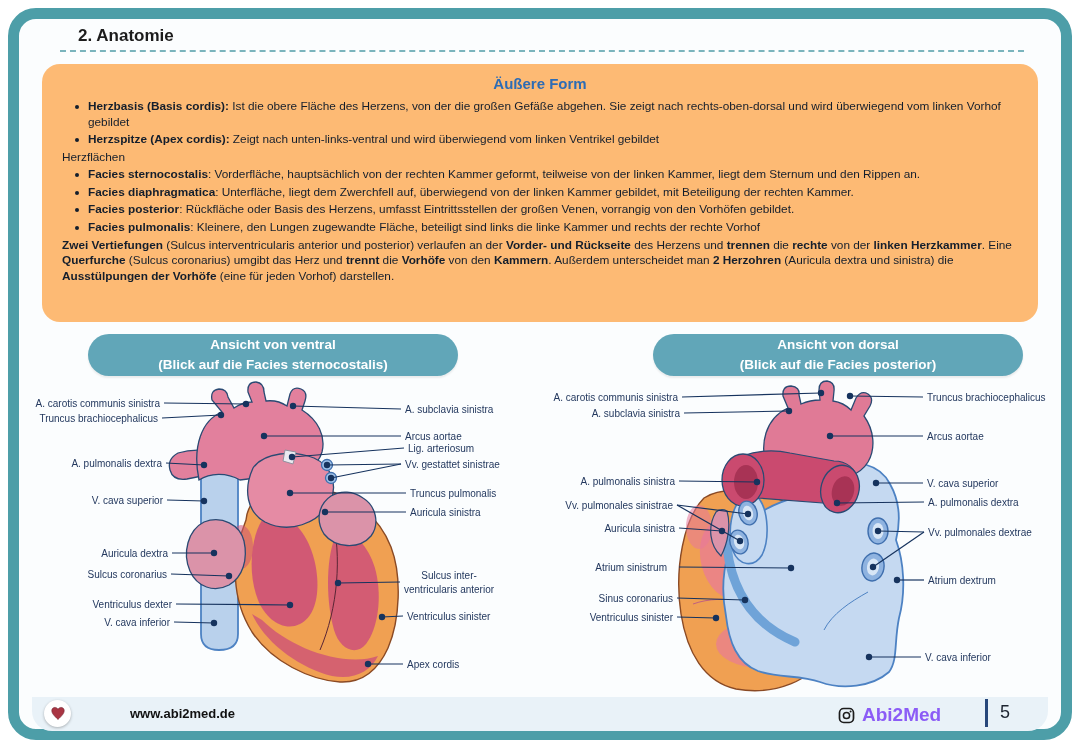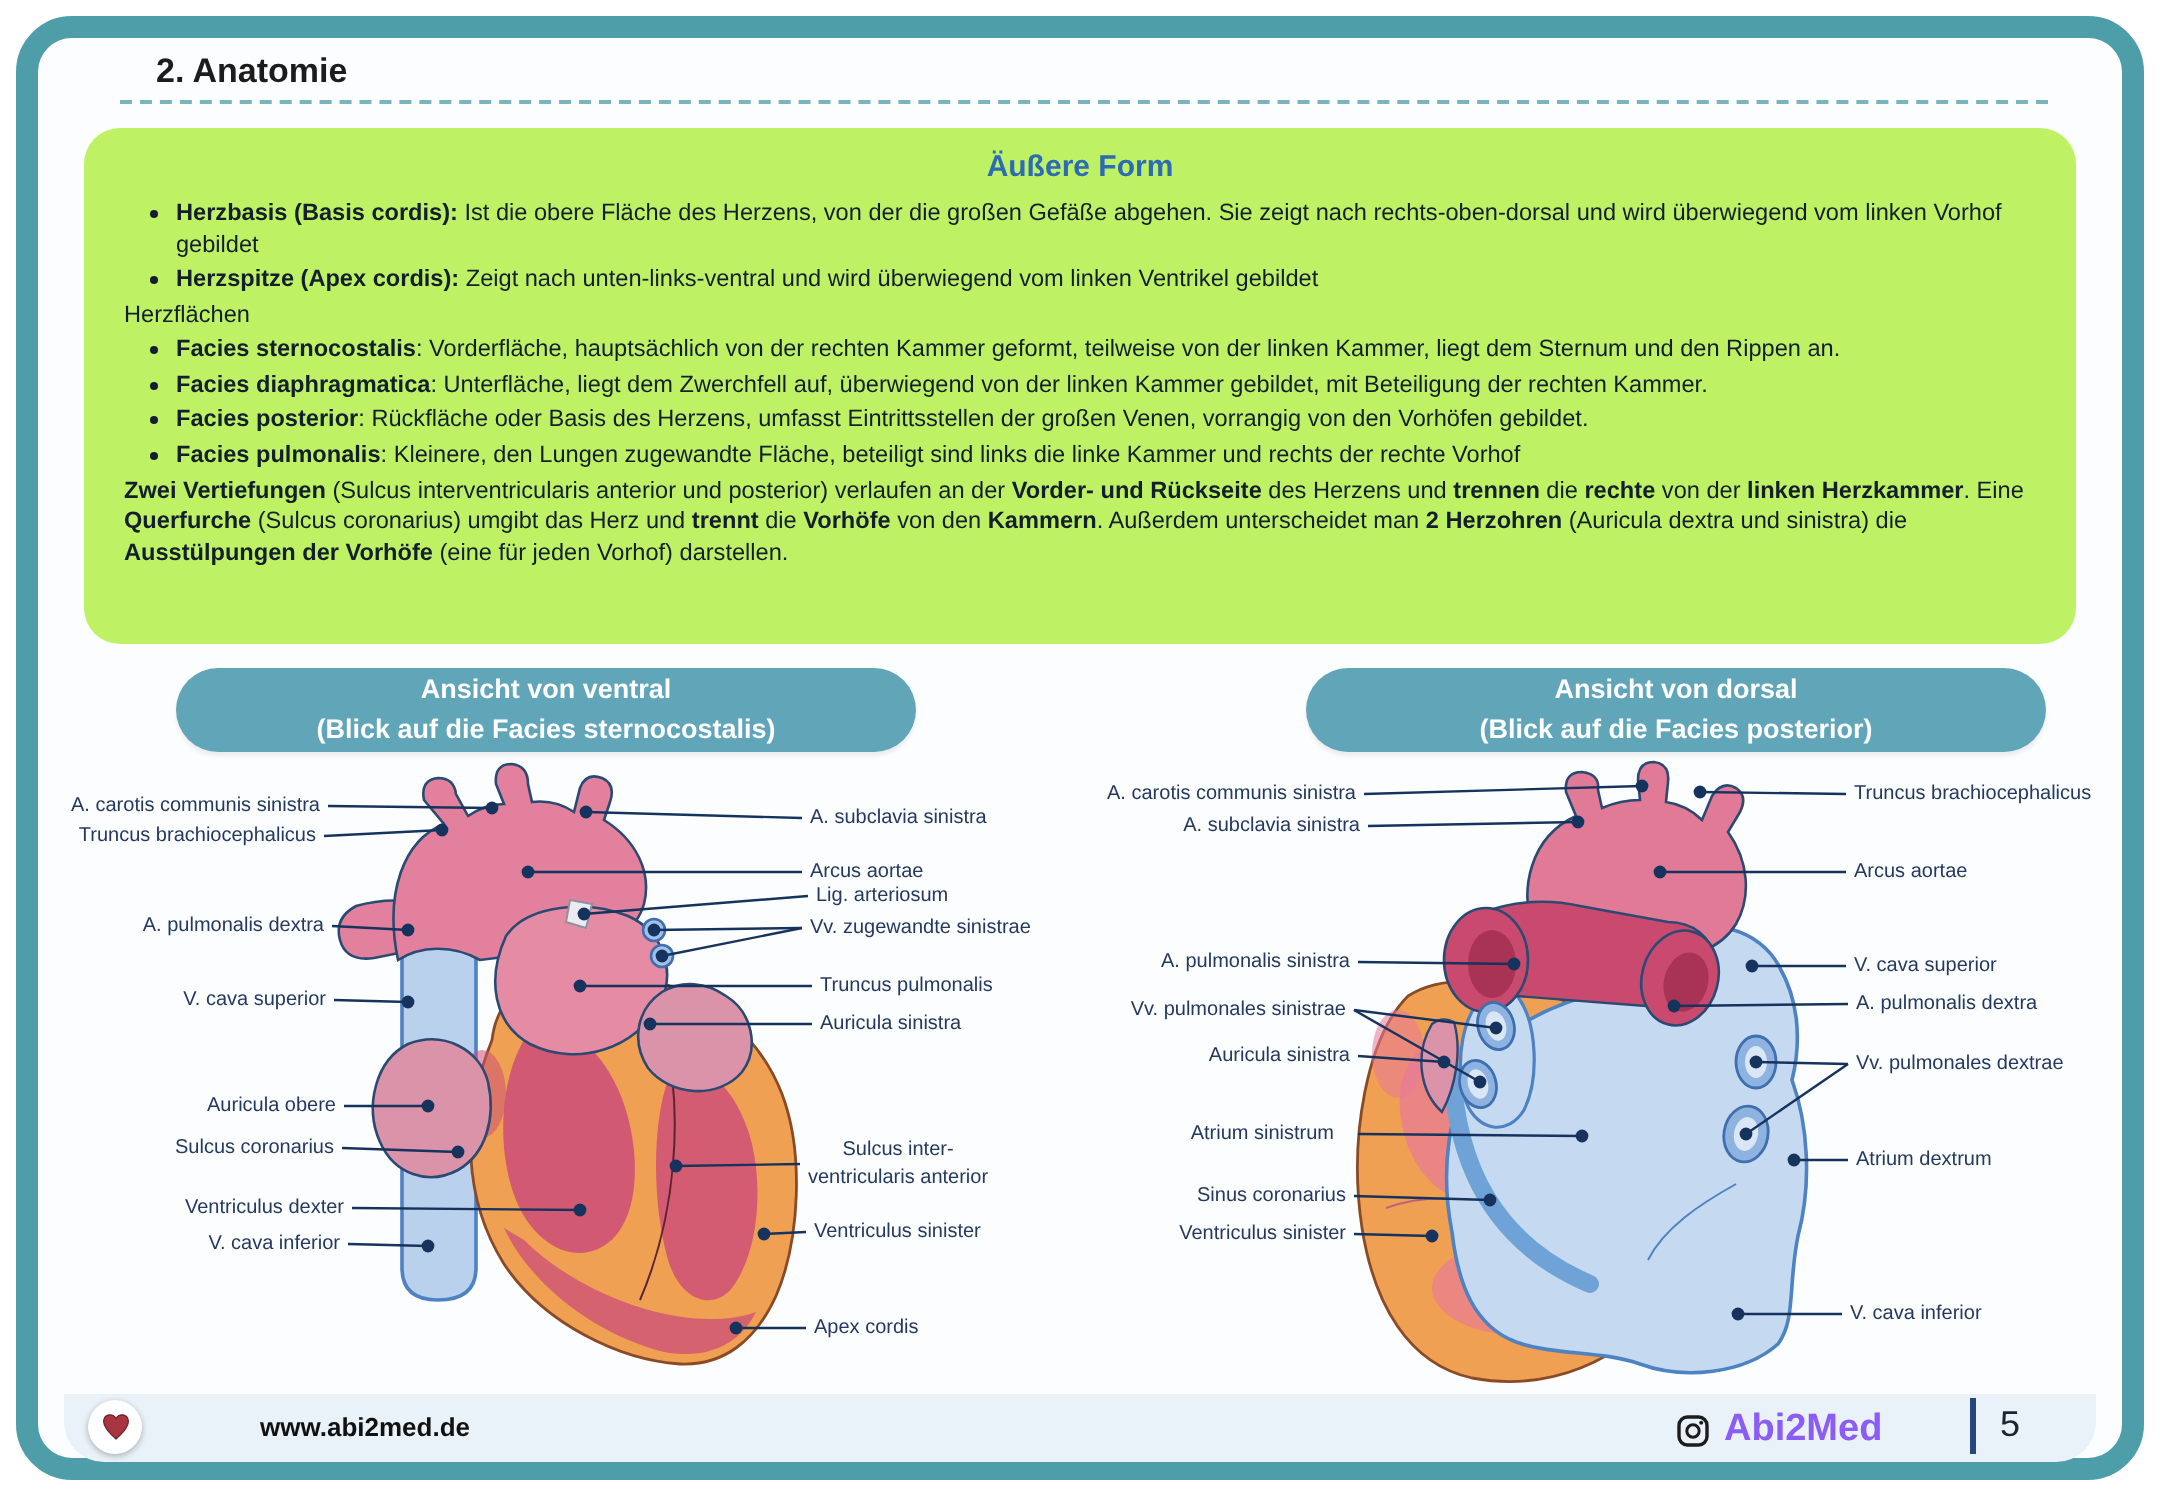--- a/index.html
+++ b/index.html
@@ -5,21 +5,21 @@
   html,body{margin:0;padding:0;background:#ffffff;}
   .page{position:relative;width:1080px;height:748px;background:#ffffff;overflow:hidden;
         font-family:"Liberation Sans",sans-serif;}
   
   .frame{position:absolute;left:8px;top:8px;right:8px;bottom:8px;
          border:11px solid #4d9ea8;border-radius:28px;background:#fbfdfe;}
   
   .section-title{position:absolute;left:78px;top:26px;font-size:17px;font-weight:bold;color:#1c1c1c;}
   .header-rule{position:absolute;left:60px;right:56px;top:50px;border-top:2px dashed #7ab4bd;}
   
-  .info-box{position:absolute;left:42px;top:64px;width:996px;height:258px;background:#bef264;
+  .info-box{position:absolute;left:42px;top:64px;width:996px;height:258px;background:#fdba74;
             border-radius:18px;padding:8px 20px 0;box-sizing:border-box;}
   .ib-title{text-align:center;color:#2d6cb5;font-weight:bold;font-size:15px;margin:3px 0 7px;}
   .ib-p,.ib-li{font-size:11.8px;line-height:1.32;color:#141e2c;margin:2px 0;}
   .ib-li{padding-left:26px;position:relative;}
   .bullet-dot{position:absolute;left:13px;top:6px;width:4px;height:4px;border-radius:50%;background:#141e2c;}
   b{font-weight:bold;}
   
   .banner{position:absolute;top:334px;width:370px;height:42px;background:#61a6b8;border-radius:21px;
           color:#ffffff;font-weight:bold;font-size:13.5px;line-height:1.45;text-align:center;
           display:flex;flex-direction:column;justify-content:center;box-shadow:0 2px 2px rgba(0,0,0,0.07);}
@@ -197,28 +197,28 @@
       <line x1="924" y1="580" x2="897" y2="580"></line>
       <circle cx="897" cy="580" r="3.2"></circle>
       <line x1="921" y1="657" x2="869" y2="657"></line>
       <circle cx="869" cy="657" r="3.2"></circle>
     </svg>
   <div id="labels-layer">
       <div class="dlabel alignr" style="top: 403px; right: 920px;">A. carotis communis sinistra</div>
       <div class="dlabel alignr" style="top: 418px; right: 922px;">Truncus brachiocephalicus</div>
       <div class="dlabel alignr" style="top: 463px; right: 918px;">A. pulmonalis dextra</div>
       <div class="dlabel alignr" style="top: 500px; right: 917px;">V. cava superior</div>
-      <div class="dlabel alignr" style="top: 553px; right: 912px;">Auricula obere</div>
+      <div class="dlabel alignr" style="top: 553px; right: 912px;">Auricula dextra</div>
       <div class="dlabel alignr" style="top: 574px; right: 913px;">Sulcus coronarius</div>
       <div class="dlabel alignr" style="top: 604px; right: 908px;">Ventriculus dexter</div>
       <div class="dlabel alignr" style="top: 622px; right: 910px;">V. cava inferior</div>
       <div class="dlabel" style="top: 409px; left: 405px;">A. subclavia sinistra</div>
       <div class="dlabel" style="top: 436px; left: 405px;">Arcus aortae</div>
       <div class="dlabel" style="top: 448px; left: 408px;">Lig. arteriosum</div>
-      <div class="dlabel" style="top: 464px; left: 405px;">Vv. zugewandte sinistrae</div>
+      <div class="dlabel" style="top: 464px; left: 405px;">Vv. gestattet sinistrae</div>
       <div class="dlabel" style="top: 493px; left: 410px;">Truncus pulmonalis</div>
       <div class="dlabel" style="top: 512px; left: 410px;">Auricula sinistra</div>
       <div class="dlabel multiline" style="top: 582px; left: 404px;">Sulcus inter-
 ventricularis anterior</div>
       <div class="dlabel" style="top: 616px; left: 407px;">Ventriculus sinister</div>
       <div class="dlabel" style="top: 664px; left: 407px;">Apex cordis</div>
       <div class="dlabel alignr" style="top: 397px; right: 402px;">A. carotis communis sinistra</div>
       <div class="dlabel alignr" style="top: 413px; right: 400px;">A. subclavia sinistra</div>
       <div class="dlabel alignr" style="top: 481px; right: 405px;">A. pulmonalis sinistra</div>
       <div class="dlabel alignr" style="top: 505px; right: 407px;">Vv. pulmonales sinistrae</div>

